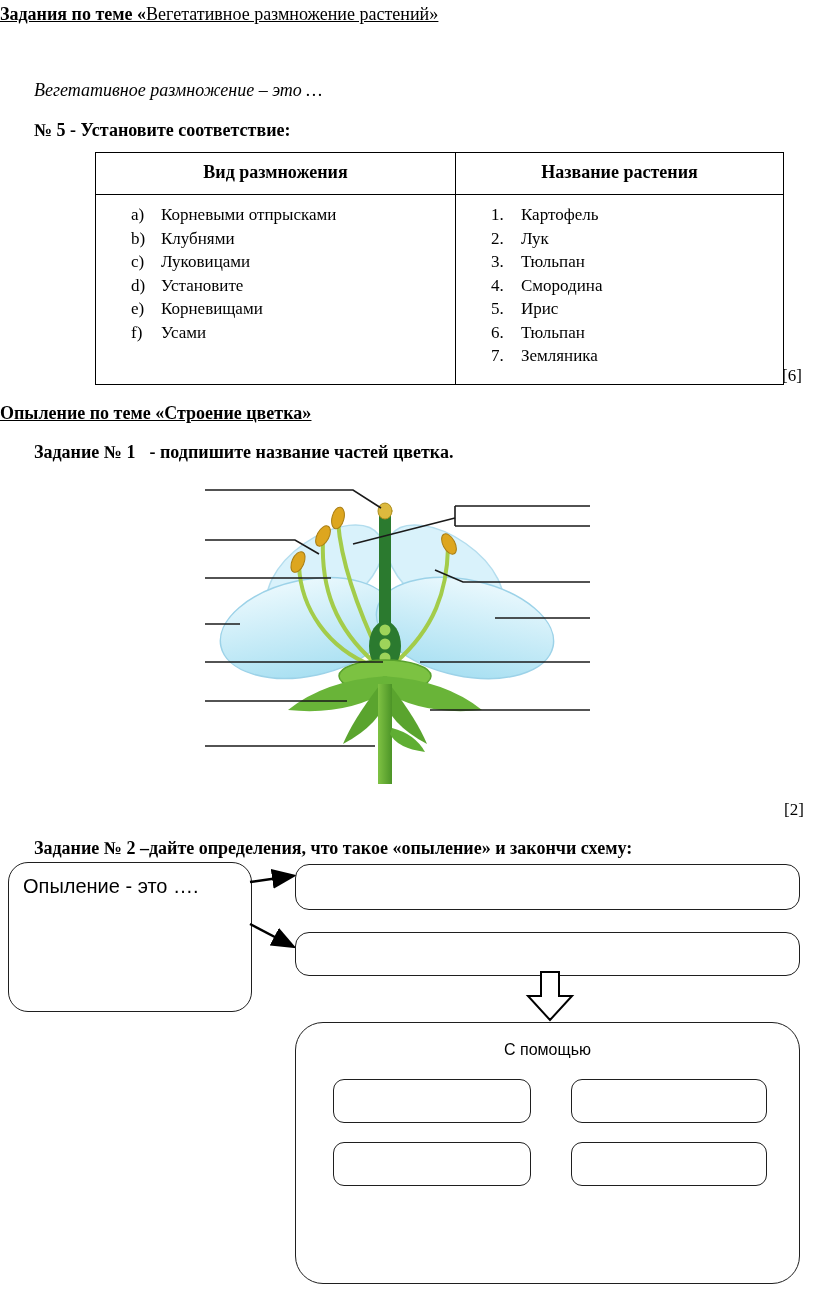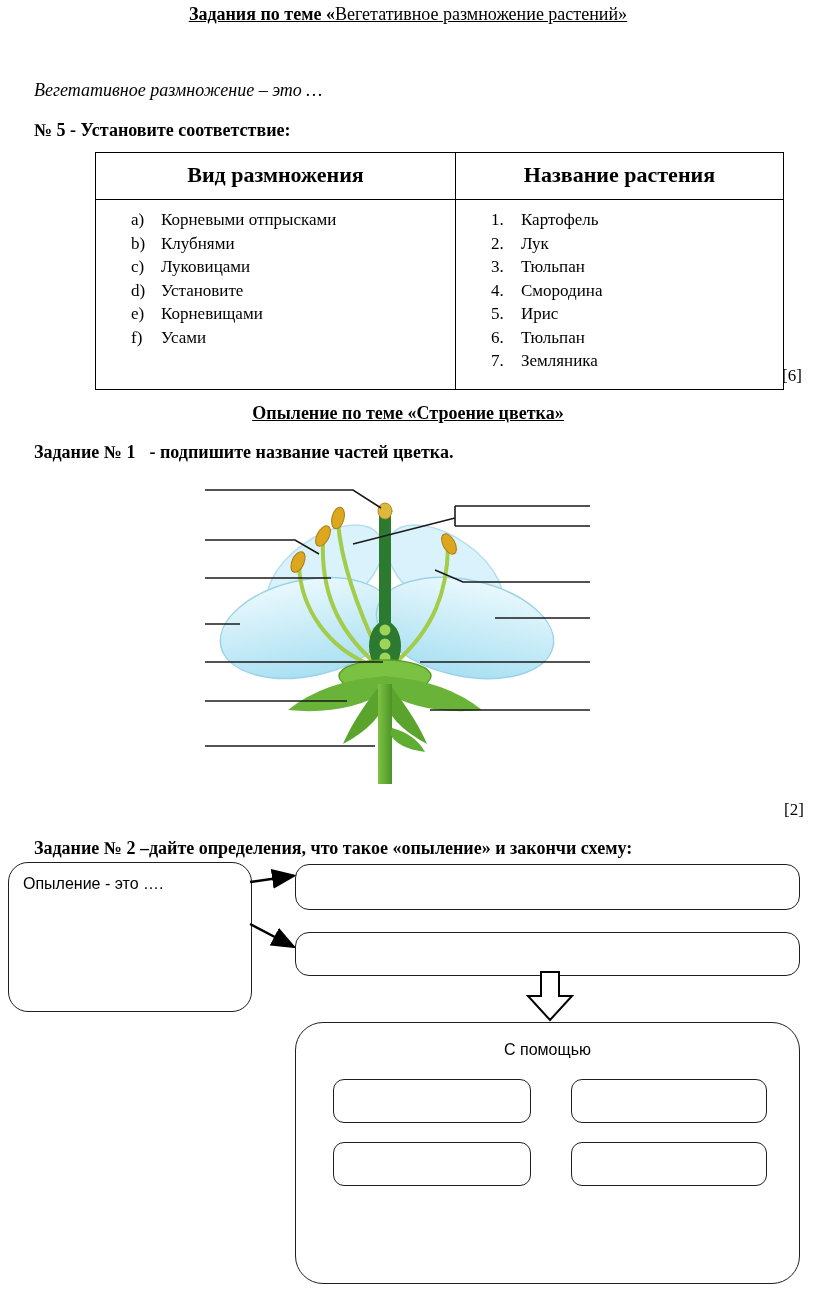--- a/index.html
+++ b/index.html
@@ -2,39 +2,39 @@
 <html><head>
 <meta charset="utf-8">
 <style>
   * { margin:0; padding:0; box-sizing:border-box; }
   html,body { background:#ffffff; }
   .page {
     position:relative; width:816px; height:1290px; background:#ffffff;
     font-family:"Liberation Serif", serif; color:#000; overflow:hidden;
   }
   .abs { position:absolute; }
-  .center { left:0; width:816px; text-align:center;text-decoration:underline; }
+  .center { left:0; width:816px; text-align:left;text-decoration:underline; }
   .b { font-weight:bold; }
   .u { text-decoration:underline; }
   .it { font-style:italic;text-align:center; }
   .t18 { font-size:18px; }
   .t17 { font-size:17px; }
   .sans { font-family:"Liberation Sans", sans-serif; }
 
   .match-table { position:absolute; left:95px; top:152px; width:688px; border-collapse:collapse; table-layout:fixed; }
   .match-table th, .match-table td { border:1.5px solid #000; }
-  .match-table th { font-size:22px; font-weight:bold; text-align:center; padding:9px 4px 11px; }
+  .match-table th { font-size:18px; font-weight:bold; text-align:center; padding:9px 4px 11px; }
   .match-table td { vertical-align:top; padding:8px 0 16px; }
   .col-left  { width:360px; }
   .col-right { width:328px; }
   .li-row { display:flex; font-size:17px; line-height:23.5px; padding-left:35px; }
   .li-m { width:30px; flex:0 0 30px; }
 
   .round-box { position:absolute; border:1.5px solid #1f1f1f; background:#fff; }
-  .def-box  { left:8px;  top:862px; width:244px; height:150px; border-radius:20px; padding:12px 14px; font-size:16px; }
+  .def-box  { left:8px;  top:862px; width:244px; height:150px; border-radius:20px; padding:12px 14px; font-size:20px; }
   .ans-box1 { left:295px; top:864px; width:505px; height:46px; border-radius:14px; }
   .ans-box2 { left:295px; top:932px; width:505px; height:44px; border-radius:14px; }
   .big-box  { left:295px; top:1022px; width:505px; height:262px; border-radius:28px; }
   .big-box-title { margin-top:18px; text-align:center; font-size:16px; }
   .slot { position:absolute; border:1.5px solid #1f1f1f; border-radius:11px; background:#fff; }
   .slot-1 { left:37px;  top:56px;  width:198px; height:44px; }
   .slot-2 { left:275px; top:56px;  width:196px; height:44px; }
   .slot-3 { left:37px;  top:119px; width:198px; height:44px; }
   .slot-4 { left:275px; top:119px; width:196px; height:44px; }
 </style>

